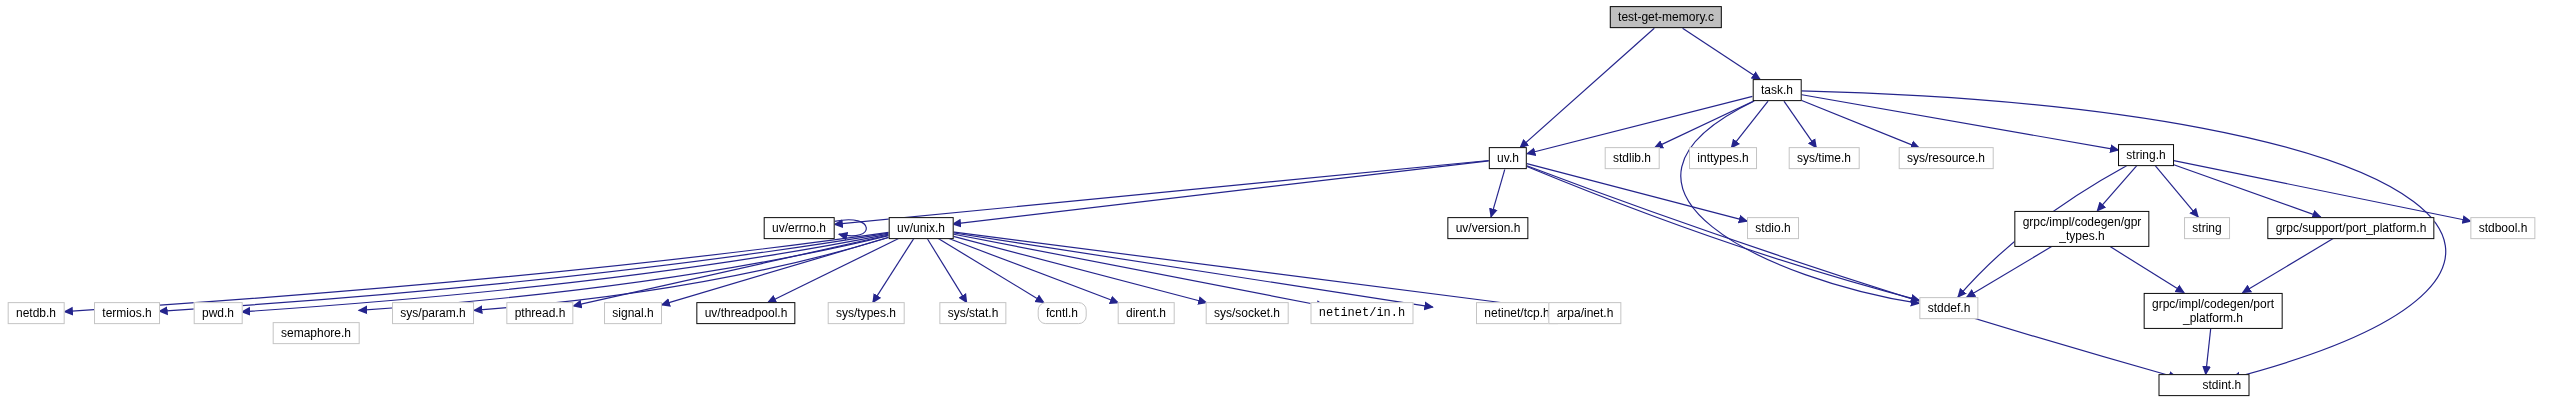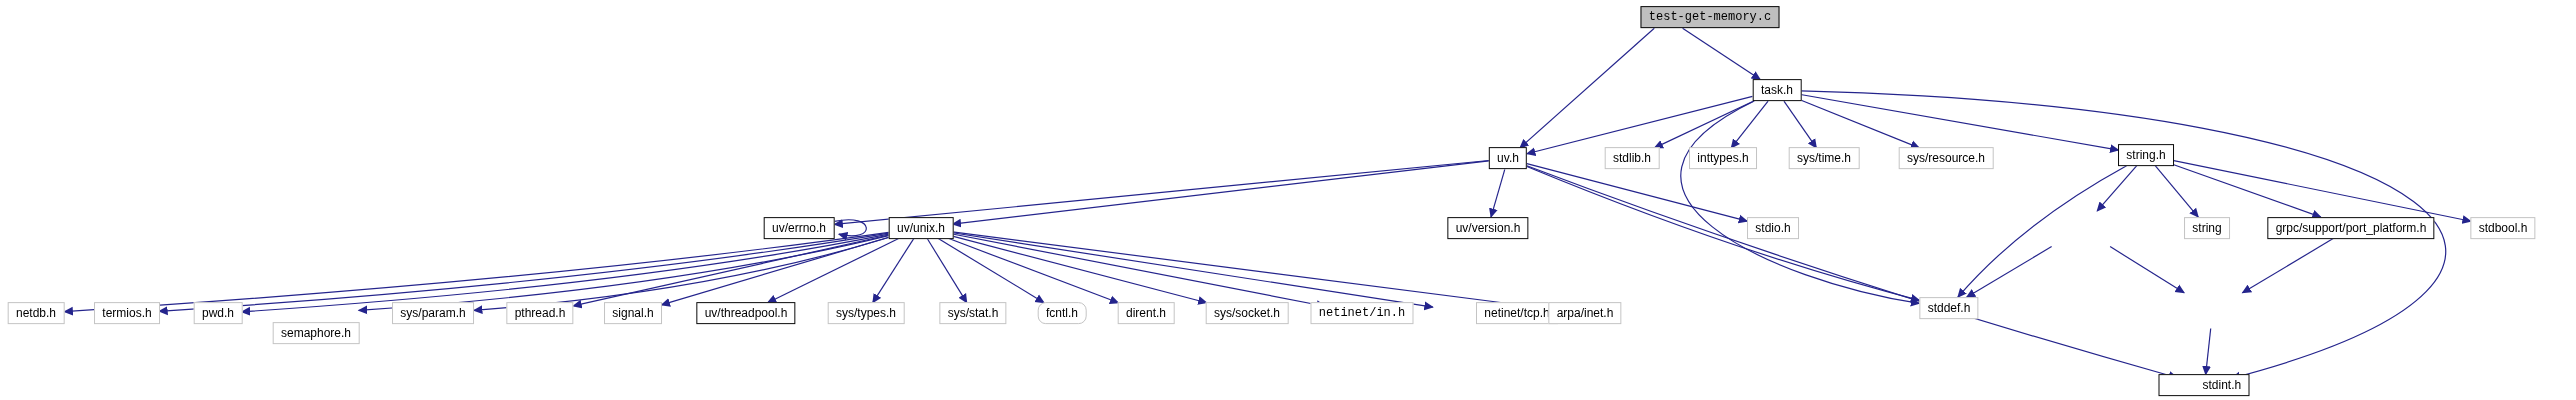--- a/index.html
+++ b/index.html
@@ -76,21 +76,21 @@
         <path d="M 2366.8798828125 181.796875 L 2414.1201171875 238.203125" stroke="#24248c" stroke-width="1.3" marker-end="url(#arrow)"></path>
         <path d="M 2387.3203125 180.78055555555557 L 2548.8212890625 238.203125" stroke="#24248c" stroke-width="1.3" marker-end="url(#arrow)"></path>
         <path d="M 2387.3203125 176.18781887755102 L 2713.6171875 242.77901785714286" stroke="#24248c" stroke-width="1.3" marker-end="url(#arrow)"></path>
         <path d="M 2335.4510416666667 181.796875 Q 2220 245 2150.1478494623657 326.203125" stroke="#24248c" stroke-width="1.3" marker-end="url(#arrow)"></path>
         <path d="M 2253.1185344827586 270.59375 L 2159.797054597701 326.203125" stroke="#24248c" stroke-width="1.3" marker-end="url(#arrow)"></path>
         <path d="M 2317.35 270.59375 L 2398.65 321.40625" stroke="#24248c" stroke-width="1.3" marker-end="url(#arrow)"></path>
         <path d="M 2562.2953296703295 261.796875 L 2462.728021978022 321.40625" stroke="#24248c" stroke-width="1.3" marker-end="url(#arrow)"></path>
         <path d="M 2427.8494664634145 360.59375 L 2422.2947789634145 411.203125" stroke="#24248c" stroke-width="1.3" marker-end="url(#arrow)"></path>
       </g>
   </svg>
-<div class="node root" style="left: 1710px; top: 17.3px; font-family: Liberation Mono, monospace;">
+<div class="node root" style="left: 1666px; top: 17.3px;">
       <div>test-get-memory.c</div>
     </div>
     <div class="node internal" style="left: 1777px; top: 90px;">
       <div>task.h</div>
     </div>
     <div class="node internal" style="left: 1508px; top: 158px;">
       <div>uv.h</div>
     </div>
     <div class="node external" style="left: 1632px; top: 158px;">
       <div>stdlib.h</div>
@@ -111,20 +111,24 @@
       <div>uv/errno.h</div>
     </div>
     <div class="node internal" style="left: 921px; top: 228px;">
       <div>uv/unix.h</div>
     </div>
     <div class="node internal" style="left: 1488px; top: 228px;">
       <div>uv/version.h</div>
     </div>
     <div class="node external" style="left: 1773px; top: 228px;">
       <div>stdio.h</div>
+    </div>
+    <div class="node internal" style="left: 2082px; top: 229px;">
+      <div>grpc/impl/codegen/gpr</div>
+      <div>_types.h</div>
     </div>
     <div class="node external" style="left: 2207px; top: 228px;">
       <div>string</div>
     </div>
     <div class="node internal" style="left: 2351px; top: 228px;">
       <div>grpc/support/port_platform.h</div>
     </div>
     <div class="node external" style="left: 2503px; top: 228px;">
       <div>stdbool.h</div>
     </div>
@@ -172,17 +176,21 @@
     </div>
     <div class="node external" style="left: 1473px; top: 313px; margin-left: 44px;">
       <div>netinet/tcp.h</div>
     </div>
     <div class="node external" style="left: 1585px; top: 313px;">
       <div>arpa/inet.h</div>
     </div>
     <div class="node external" style="left: 1949px; top: 308px;">
       <div>stddef.h</div>
     </div>
+    <div class="node internal" style="left: 2213px; top: 311px;">
+      <div>grpc/impl/codegen/port</div>
+      <div>_platform.h</div>
+    </div>
     <div class="node internal" style="left: 2204px; top: 385px; padding-left: 43px;">
       <div>stdint.h</div>
     </div>
   </div>
 
 
 </body></html>

